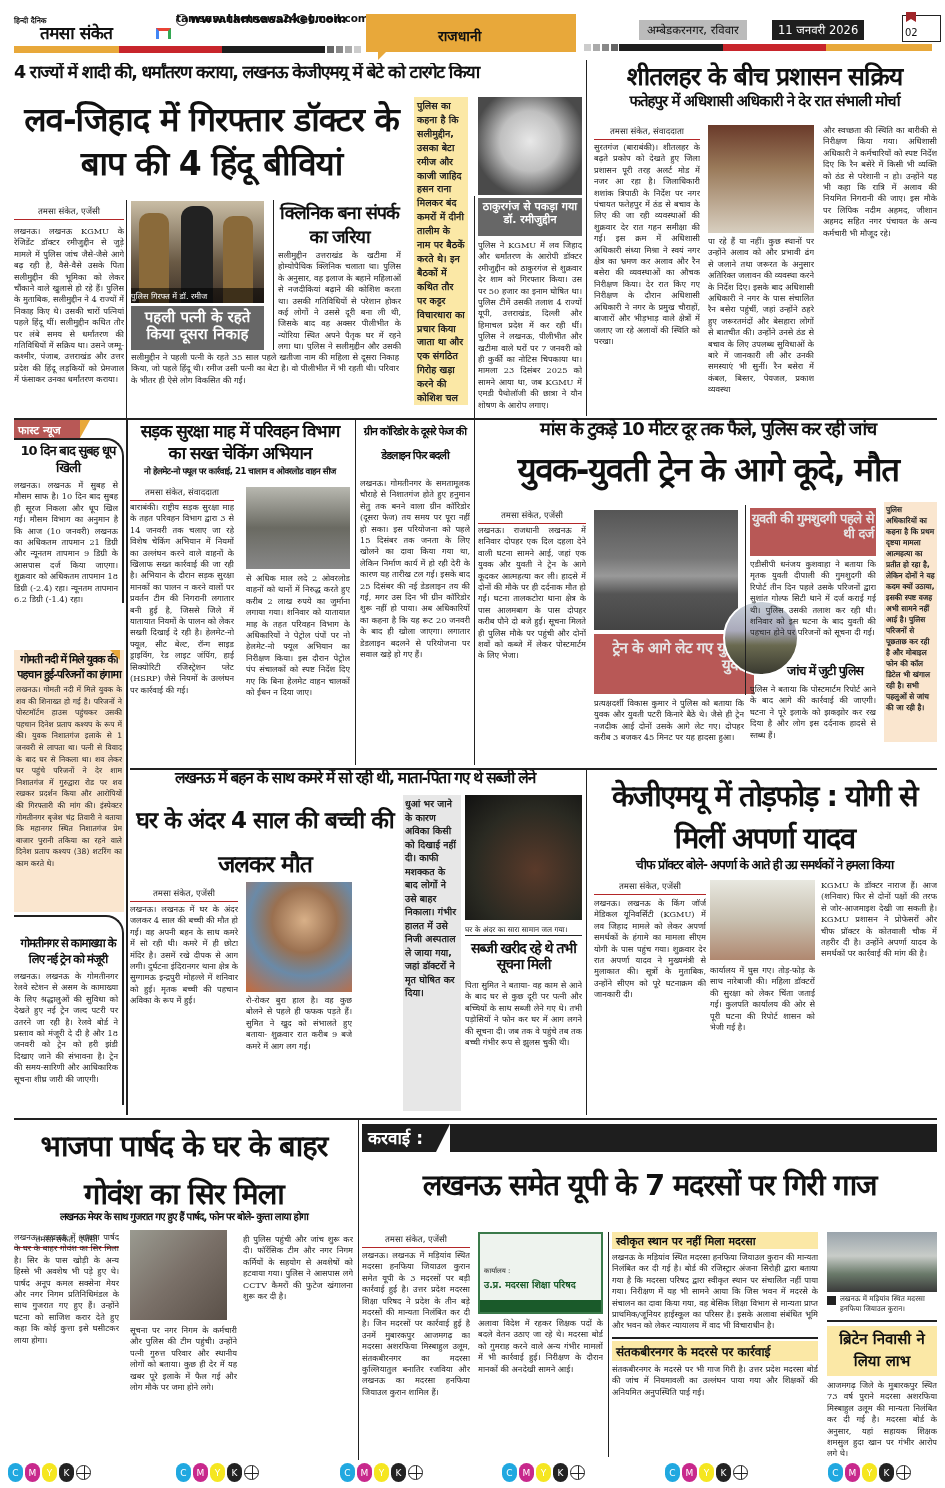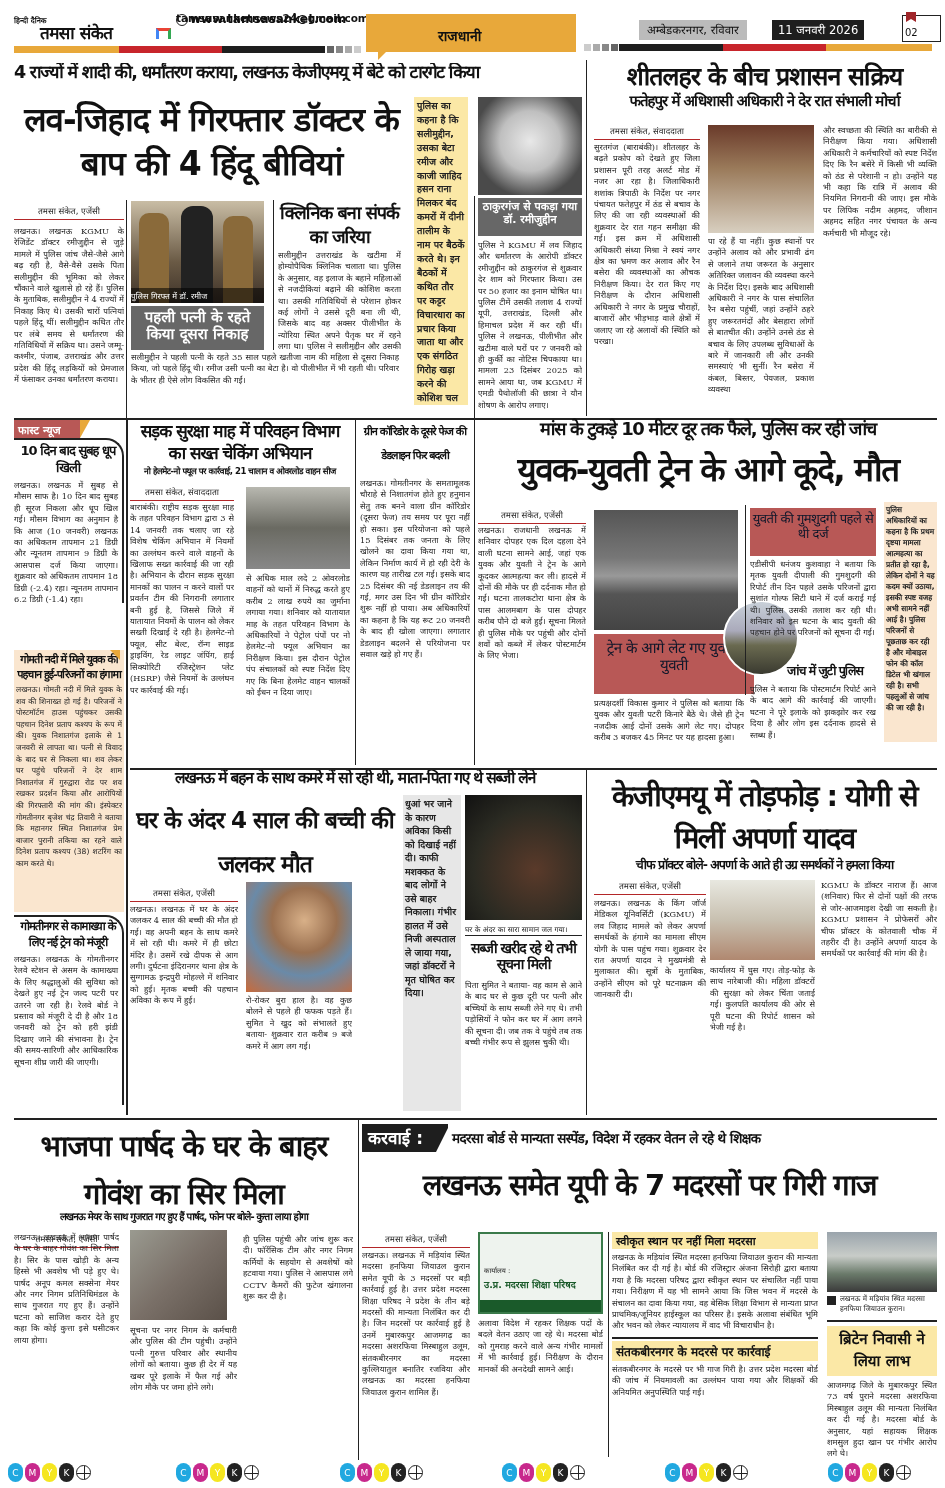--- a/index.html
+++ b/index.html
@@ -7,21 +7,21 @@
 body{font-family:"DejaVu Sans","Liberation Sans",sans-serif;color:#111;position:relative}
 .abs{position:absolute}
 .body-text{font-family:"DejaVu Serif","Liberation Serif",serif;font-size:8.2px;line-height:11.4px;color:#222;text-align:justify;overflow:hidden}
 .byline{font-size:8.5px;color:#222;padding-bottom:3px;border-bottom:1.5px solid #b32628;text-align:center;font-family:"DejaVu Sans",sans-serif}
 .hl{font-family:"DejaVu Sans",sans-serif;font-weight:bold;color:#111;text-align:center;line-height:1.05;letter-spacing:-1px}
 .photo{background:linear-gradient(135deg,#5a5a52,#8a8570 40%,#3c3a36);overflow:hidden}
 .vrule{position:absolute;width:1px;background:#222}
 .hrule{position:absolute;height:1px;background:#222}
 .sidebar-yel{background:#fbe8a6;font-family:"DejaVu Sans",sans-serif;font-weight:bold;font-size:11px;line-height:16.2px;padding:4px 5px;overflow:hidden;color:#222}
 .sidebar-peach{background:#fae6cf;font-family:"DejaVu Sans",sans-serif;font-size:9px;line-height:13.5px;padding:4px;overflow:hidden;color:#222}
-.redbox{background:#b85856;color:#0f172a;font-weight:normal;text-align:center;font-family:"DejaVu Sans",sans-serif;line-height:1.15;letter-spacing:-.5px}
+.redbox{background:#b85856;color:#e5e5e5;font-weight:bold;text-align:right;font-family:"DejaVu Sans",sans-serif;line-height:1.15;letter-spacing:-.5px}
 .greybox{background:#676767;color:#fff;font-weight:bold;text-align:center;font-family:"DejaVu Sans",sans-serif;line-height:1.15}
 .cmyk{position:absolute;top:1463px;display:flex;gap:2px;align-items:center}
 .cmyk span{width:15px;height:19px;border-radius:8px;display:flex;align-items:center;justify-content:center;font-size:9px;color:#fff;font-family:"DejaVu Sans",sans-serif}
 .cmyk .reg{width:15px;height:15px;border:1.5px solid #222;border-radius:50%;position:relative;background:#fff}
 .cmyk .reg:before{content:"";position:absolute;left:50%;top:0;bottom:0;width:1px;background:#222}
 .cmyk .reg:after{content:"";position:absolute;top:50%;left:0;right:0;height:1px;background:#222}
 .caption{font-size:8px;color:#222;font-family:"DejaVu Sans",sans-serif}
 </style>
 </head>
 <body>
@@ -94,21 +94,21 @@
 <div class="abs" style="left:14px;top:438px;width:110px;height:165px;border-top:2px solid #222;border-right:2px solid #222;border-radius:0 18px 0 0">
   <div class="hl" style="font-size:13px;line-height:17px;padding-top:2px">10 दिन बाद सुबह धूप खिली</div>
   <div class="body-text" style="margin-top:4px;height:125px;padding-right:4px">लखनऊ। लखनऊ में सुबह से मौसम साफ है। 10 दिन बाद सुबह ही सूरज निकला और धूप खिल गई। मौसम विभाग का अनुमान है कि आज (10 जनवरी) लखनऊ का अधिकतम तापमान 21 डिग्री और न्यूनतम तापमान 9 डिग्री के आसपास दर्ज किया जाएगा। शुक्रवार को अधिकतम तापमान 18 डिग्री (-2.4) रहा। न्यूनतम तापमान 6.2 डिग्री (-1.4) रहा।</div>
 </div>
 <div class="abs sidebar-peach" style="left:14px;top:650px;width:110px;height:262px;padding:2px">
   <div class="hl" style="font-size:11px;line-height:15px">गोमती नदी में मिले युवक की पहचान हुई-परिजनों का हंगामा</div>
   <div class="body-text" style="margin-top:2px;height:212px;font-family:'DejaVu Sans',sans-serif;font-size:7.6px;line-height:11.6px">लखनऊ। गोमती नदी में मिले युवक के शव की शिनाख्त हो गई है। परिजनों ने पोस्टमॉर्टम हाउस पहुंचकर उसकी पहचान दिनेश प्रताप कश्यप के रूप में की। युवक निशातगंज इलाके से 1 जनवरी से लापता था। पत्नी से विवाद के बाद घर से निकला था। शव लेकर घर पहुंचे परिजनों ने देर शाम निशातगंज में गुरुद्वारा रोड पर शव रखकर प्रदर्शन किया और आरोपियों की गिरफ्तारी की मांग की। इंस्पेक्टर गोमतीनगर बृजेश चंद्र तिवारी ने बताया कि महानगर स्थित निशातगंज प्रेम बाजार पुरानी तकिया का रहने वाले दिनेश प्रताप कश्यप (38) शटरिंग का काम करते थे।</div>
 </div>
 <div class="abs" style="left:110px;top:650px;width:0;height:0;border-top:10px solid #e8a83a;border-left:10px solid transparent"></div>
 <div class="abs" style="left:14px;top:915px;width:110px;height:190px;border-top:2px solid #222;border-right:2px solid #222;border-radius:0 18px 0 0">
-  <div class="hl" style="font-size:11.5px;line-height:16px;padding-top:1px">गोमतीनगर से कामाख्या के लिए नई ट्रेन को मंजूरी</div>
+  <div class="hl" style="font-size:11.5px;line-height:16px;padding-top:18px">गोमतीनगर से कामाख्या के लिए नई ट्रेन को मंजूरी</div>
   <div class="body-text" style="margin-top:4px;height:140px;padding-right:4px">लखनऊ। लखनऊ के गोमतीनगर रेलवे स्टेशन से असम के कामाख्या के लिए श्रद्धालुओं की सुविधा को देखते हुए नई ट्रेन जल्द पटरी पर उतरने जा रही है। रेलवे बोर्ड ने प्रस्ताव को मंजूरी दे दी है और 18 जनवरी को ट्रेन को हरी झंडी दिखाए जाने की संभावना है। ट्रेन की समय-सारिणी और आधिकारिक सूचना शीघ्र जारी की जाएगी।</div>
 </div>
 <div class="vrule" style="left:126px;top:420px;height:695px;width:2px"></div>
 
 <div class="abs hl" style="left:130px;top:420px;width:220px;font-size:17px;line-height:22px">सड़क सुरक्षा माह में परिवहन विभाग का सख्त चेकिंग अभियान</div>
 <div class="abs hl" style="left:130px;top:467px;width:220px;font-size:8.5px;font-weight:600;letter-spacing:-.5px;white-space:nowrap">नो हेलमेट-नो फ्यूल पर कार्रवाई, 21 चालान व ओवरलोड वाहन सीज</div>
 <div class="abs" style="left:130px;top:486px;width:104px">
     <div class="byline">तमसा संकेत, संवाददाता</div>
   </div>
 <div class="abs body-text" style="left:130px;top:502px;width:104px;height:262px">बाराबंकी। राष्ट्रीय सड़क सुरक्षा माह के तहत परिवहन विभाग द्वारा 3 से 14 जनवरी तक चलाए जा रहे विशेष चेकिंग अभियान में नियमों का उल्लंघन करने वाले वाहनों के खिलाफ सख्त कार्रवाई की जा रही है। अभियान के दौरान सड़क सुरक्षा मानकों का पालन न करने वालों पर प्रवर्तन टीम की निगरानी लगातार बनी हुई है, जिससे जिले में यातायात नियमों के पालन को लेकर सख्ती दिखाई दे रही है। हेलमेट-नो फ्यूल, सीट बेल्ट, रॉन्ग साइड ड्राइविंग, रेड लाइट जंपिंग, हाई सिक्योरिटी रजिस्ट्रेशन प्लेट (HSRP) जैसे नियमों के उल्लंघन पर कार्रवाई की गई।</div>
@@ -174,21 +174,20 @@
   </div>
 <div class="abs body-text" style="left:14px;top:1232px;width:105px;height:205px">लखनऊ। लखनऊ में भाजपा पार्षद के घर के बाहर गोवंश का सिर मिला है। सिर के पास खोड़ी के अन्य हिस्से भी अवशेष भी पड़े हुए थे। पार्षद अनूप कमल सक्सेना मेयर और नगर निगम प्रतिनिधिमंडल के साथ गुजरात गए हुए हैं। उन्होंने घटना को साजिश करार देते हुए कहा कि कोई कुत्ता इसे घसीटकर लाया होगा।</div>
 <div class="abs photo" style="left:130px;top:1230px;width:97px;height:90px;background:linear-gradient(135deg,#9a9a90,#7a7068 50%,#5a5048)"></div>
 <div class="abs body-text" style="left:130px;top:1325px;width:107px;height:130px">सूचना पर नगर निगम के कर्मचारी और पुलिस की टीम पहुंची। उन्होंने पत्नी गुरुत्त परिवार और स्थानीय लोगों को बताया। कुछ ही देर में यह खबर पूरे इलाके में फैल गई और लोग मौके पर जमा होने लगे।</div>
 <div class="abs body-text" style="left:243px;top:1234px;width:110px;height:221px">ही पुलिस पहुंची और जांच शुरू कर दी। फॉरेंसिक टीम और नगर निगम कर्मियों के सहयोग से अवशेषों को हटवाया गया। पुलिस ने आसपास लगे CCTV कैमरों की फुटेज खंगालना शुरू कर दी है।</div>
 
 <div class="vrule" style="left:358px;top:1120px;height:340px"></div>
 <div class="abs" style="left:362px;top:1124px;width:575px;height:28px;background:#1e1e1e;border-bottom:2px solid #1e1e1e">
   <div class="abs" style="left:6px;top:2px;color:#fff;font-size:17px;font-weight:bold">करवाई :</div>
   <div class="abs" style="left:74px;top:0;width:14px;height:28px;background:#fff;clip-path:polygon(100% 0,100% 100%,0 100%)"></div>
-  <div class="abs" style="left:86px;top:0;right:0;height:28px;background:#fff;font-size:13.5px;font-weight:600;padding:5px 4px;letter-spacing:-.6px;white-space:nowrap;overflow:hidden">मदरसा बोर्ड से मान्यता सस्पेंड, विदेश में रहकर वेतन ले रहे थे शिक्षक</div>
 </div>
 <div class="abs hl" style="left:362px;top:1163px;width:575px;font-size:29px;line-height:44px;white-space:nowrap;letter-spacing:-1.2px">लखनऊ समेत यूपी के 7 मदरसों पर गिरी गाज</div>
 <div class="abs" style="left:362px;top:1233px;width:108px">
     <div class="byline">तमसा संकेत, एजेंसी</div>
   </div>
 <div class="abs body-text" style="left:362px;top:1250px;width:108px;height:205px">लखनऊ। लखनऊ में मड़ियांव स्थित मदरसा हनफिया जियाउल कुरान समेत यूपी के 3 मदरसों पर बड़ी कार्रवाई हुई है। उत्तर प्रदेश मदरसा शिक्षा परिषद ने प्रदेश के तीन बड़े मदरसों की मान्यता निलंबित कर दी है। जिन मदरसों पर कार्रवाई हुई है उनमें मुबारकपुर आजमगढ़ का मदरसा अशरफिया मिस्बाहुल उलूम, संतकबीरनगर का मदरसा कुल्लियातुल बनातिर रजविया और लखनऊ का मदरसा हनफिया जियाउल कुरान शामिल हैं।</div>
 <div class="abs" style="left:478px;top:1232px;width:125px;height:82px;background:#eef3ee;border:2px solid #3a7a4a">
   <div class="abs" style="left:4px;top:32px;font-size:7px;color:#222">कार्यालय :</div>
   <div class="abs" style="left:4px;top:44px;font-size:9.5px;font-weight:bold;color:#1a5a2a;white-space:nowrap">उ.प्र. मदरसा शिक्षा परिषद</div>
   <div class="abs" style="left:0;bottom:0;width:100%;height:12px;background:#1a5a2a"></div>

